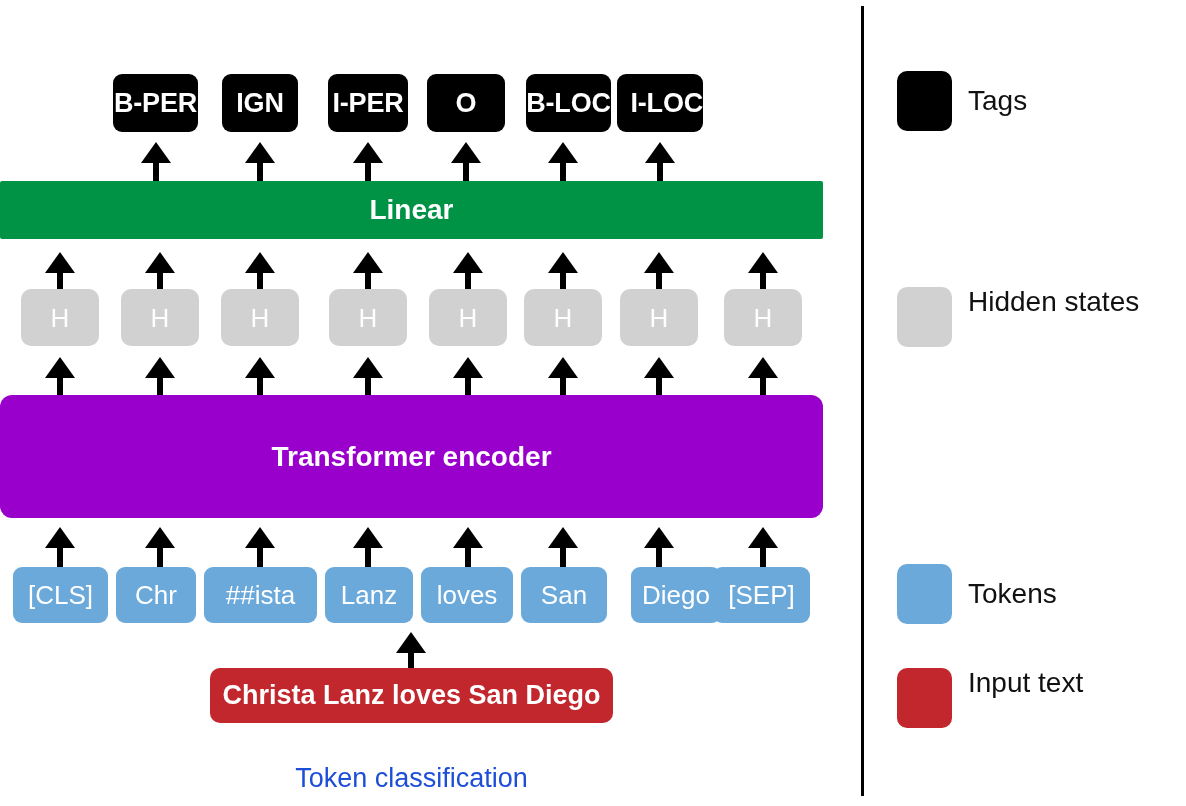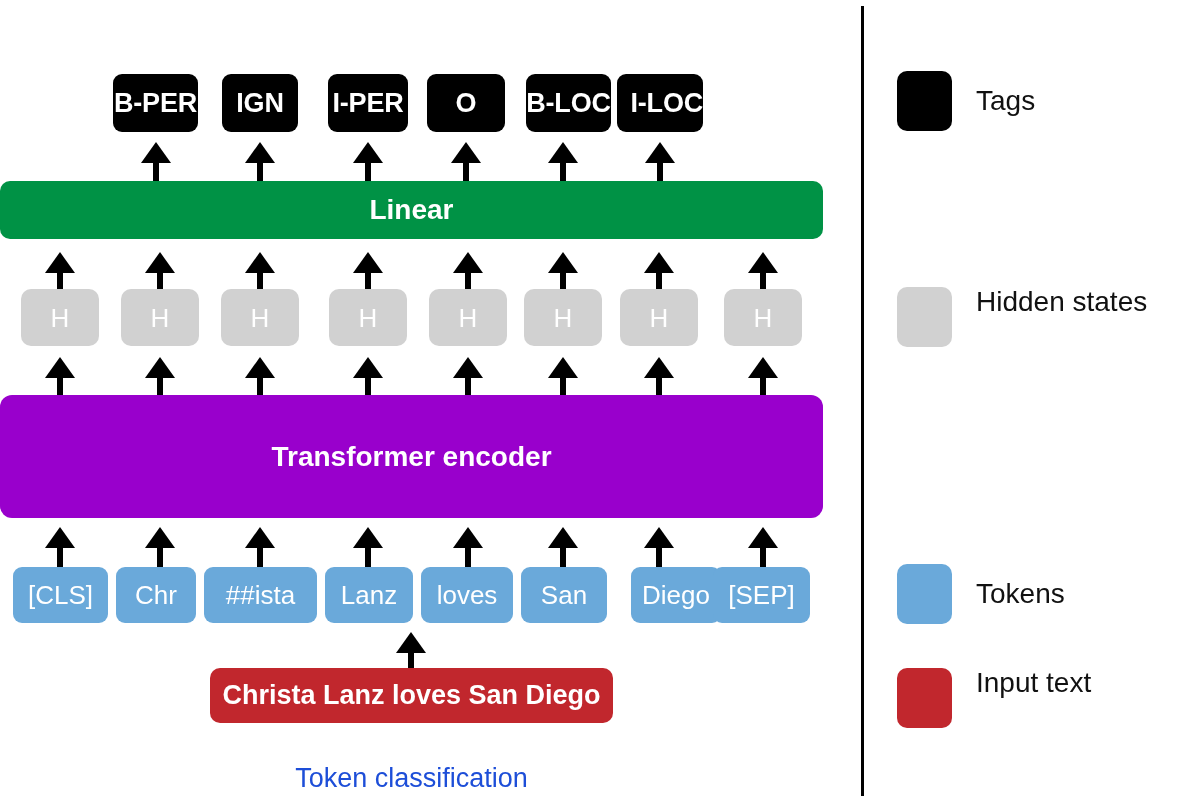--- a/index.html
+++ b/index.html
@@ -47,21 +47,21 @@
   }
 
   
   .linear-bar {
     background: #009245;
     left: 0px;
     top: 181px;
     width: 823px;
     height: 58px;
     font-size: 28px;
-    border-radius: 10px;
+    border-radius: 2px;
   }
 
   
   .h-box {
     background: #d1d1d1;
     top: 289px;
     width: 78px;
     height: 57px;
     font-size: 26px;
     font-weight: 400;
@@ -154,21 +154,20 @@
     border-radius: 10px;
   }
   .legend-label {
     position: absolute;
     left: 968px;
     font-size: 28px;
     color: #111111;
     font-weight: 400;
     line-height: 1.33;
     width: 210px;
-    margin-left: 8px;
   }
 </style>
 </head>
 <body>
 
 <div id="figure">
 
   <div id="tag-row">
       <div class="box tag-box" style="left: 113px; width: 85px;">
         <span>B-PER</span>

